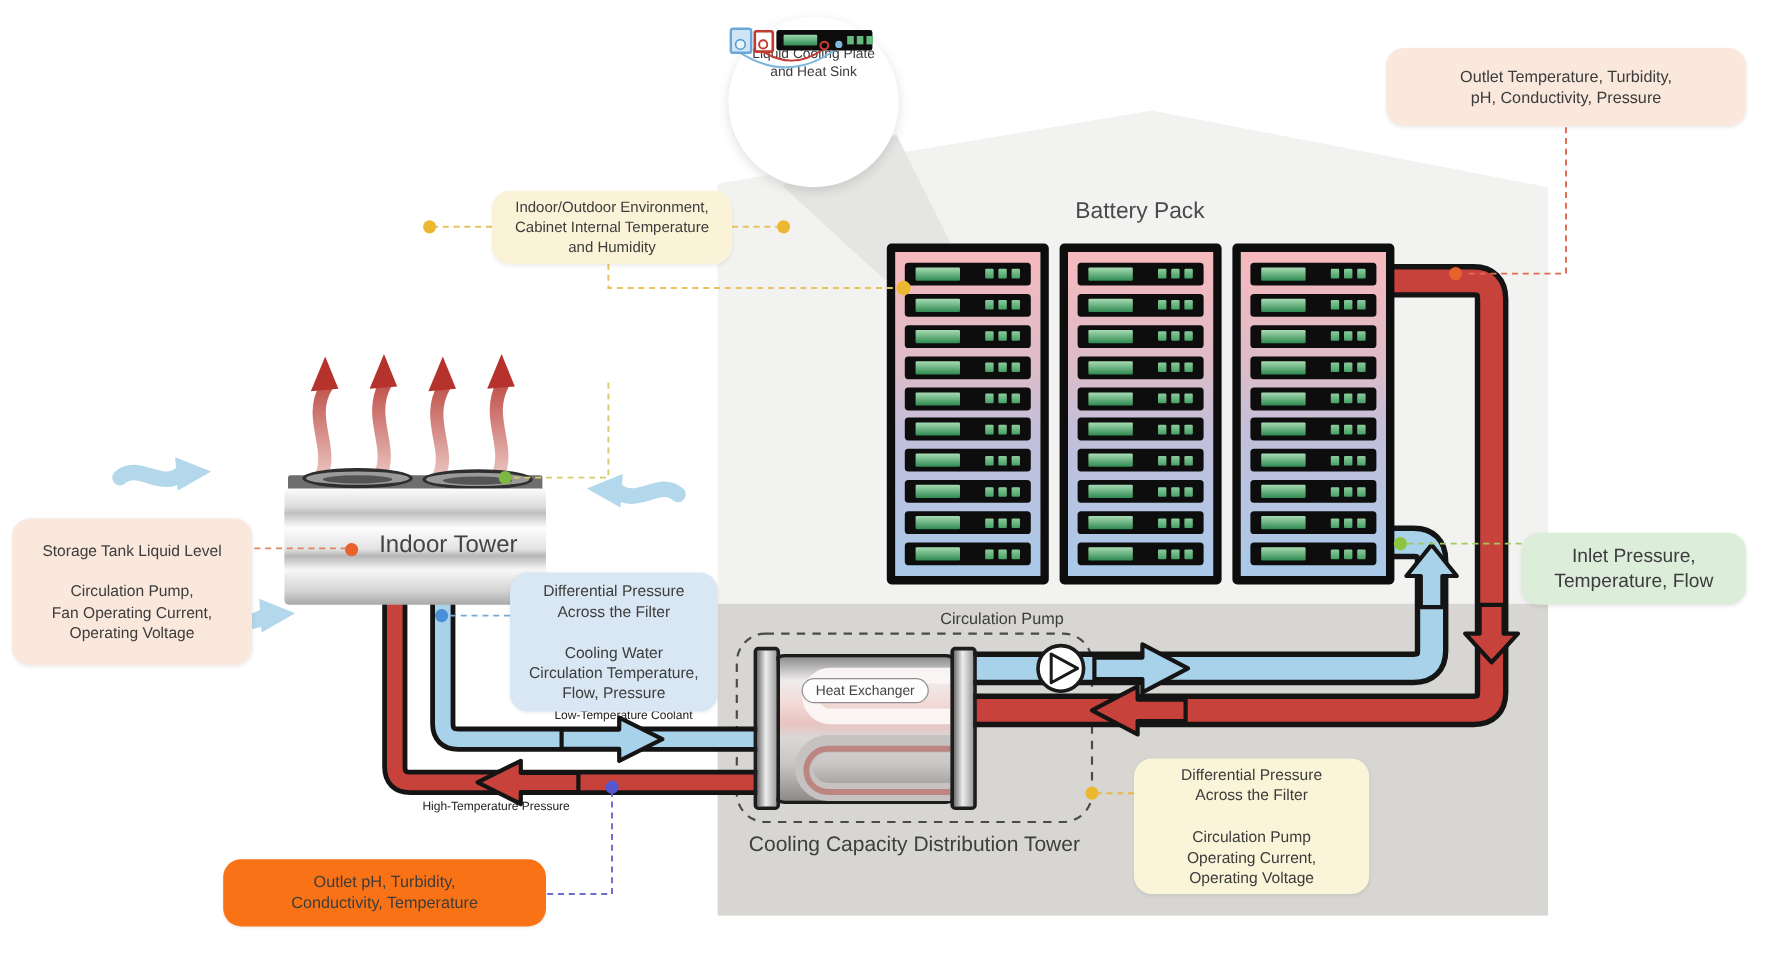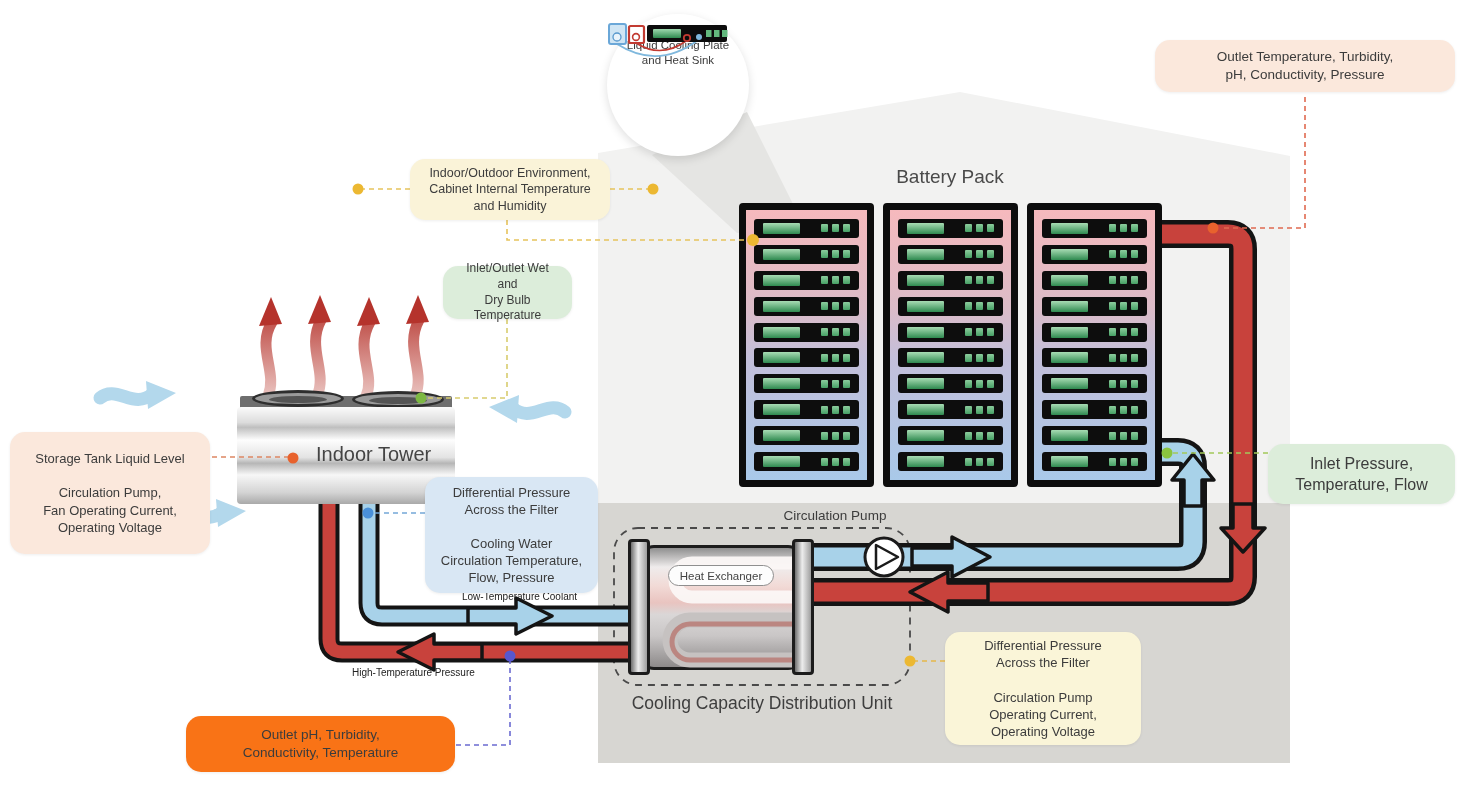--- a/index.html
+++ b/index.html
@@ -158,21 +158,21 @@
   </svg>
   <div class="hx-cap" style="left:628px;"></div>
   <div class="hx-cap" style="left:792px;"></div>
   <div class="hx-pill">Heat Exchanger</div>
 
   <svg class="abs" style="left:862px;top:535px;" width="44" height="44" viewBox="0 0 44 44">
     <circle cx="22" cy="22" r="19" fill="#ffffff" stroke="#1a1a1a" stroke-width="3"></circle>
     <polygon points="14,10 14,34 36,22" fill="#ffffff" stroke="#1a1a1a" stroke-width="2.5" stroke-linejoin="round"></polygon>
   </svg>
   <div class="biglabel" style="left:770px;top:508px;width:130px;text-align:center;font-size:13.5px;color:#3c3c3c;">Circulation Pump</div>
-  <div class="biglabel" style="left:612px;top:693px;width:300px;text-align:center;font-size:17.5px;color:#3e3e3e;">Cooling Capacity Distribution Unit</div>
+  <div class="biglabel" style="left:612px;top:693px;width:300px;text-align:center;font-size:17.5px;color:#3e3e3e;">Cooling Capacity Distribution Tower</div>
 
   <div class="biglabel" style="left:850px;top:166px;width:200px;text-align:center;font-size:19px;color:#4a4a4a;">Battery Pack</div>
   <div id="racks">
     <div class="rack">
         <div class="module">
           <div class="screen"></div>
           <div class="lights">
             <span></span>
             <span></span>
             <span></span>
@@ -440,27 +440,25 @@
       <circle cx="421" cy="398" r="5.5" fill="#7db843"></circle>
       <circle cx="293" cy="458" r="5.5" fill="#e8622d"></circle>
       <circle cx="1213" cy="228" r="5.5" fill="#e8622d"></circle>
       <circle cx="368" cy="513" r="5.5" fill="#4a90d9"></circle>
       <circle cx="1167" cy="453" r="5.5" fill="#8bc53f"></circle>
       <circle cx="910" cy="661" r="5.5" fill="#ecb832"></circle>
       <circle cx="510" cy="656" r="5.5" fill="#5757cf"></circle>
     </g>
   </svg>
 
-  <div class="callout c-peach pre" style="left:1155px;top:40px;width:300px;height:52px;font-size:13.5px;">Outlet Temperature, Turbidity,
+  <div class="callout c-peach pre" style="left:1155px;top:40px;width:300px;height:65px;font-size:13.5px;">Outlet Temperature, Turbidity,
 pH, Conductivity, Pressure</div>
   <div class="callout c-yellow pre" style="left:410px;top:159px;width:200px;height:61px;font-size:12.5px;">Indoor/Outdoor Environment,
 Cabinet Internal Temperature
 and Humidity</div>
-  <div class="callout c-green pre" style="left:443px;top:266px;width:129px;height:53px;font-size:12px;">Inlet/Outlet Wet and
-Dry Bulb Temperature</div>
   <div class="callout c-peach pre" style="left:10px;top:432px;width:200px;height:122px;">Storage Tank Liquid Level
 
 Circulation Pump,
 Fan Operating Current,
 Operating Voltage</div>
   <div class="callout c-blue pre" style="left:425px;top:477px;width:173px;height:116px;">Differential Pressure
 Across the Filter
 
 Cooling Water
 Circulation Temperature,

